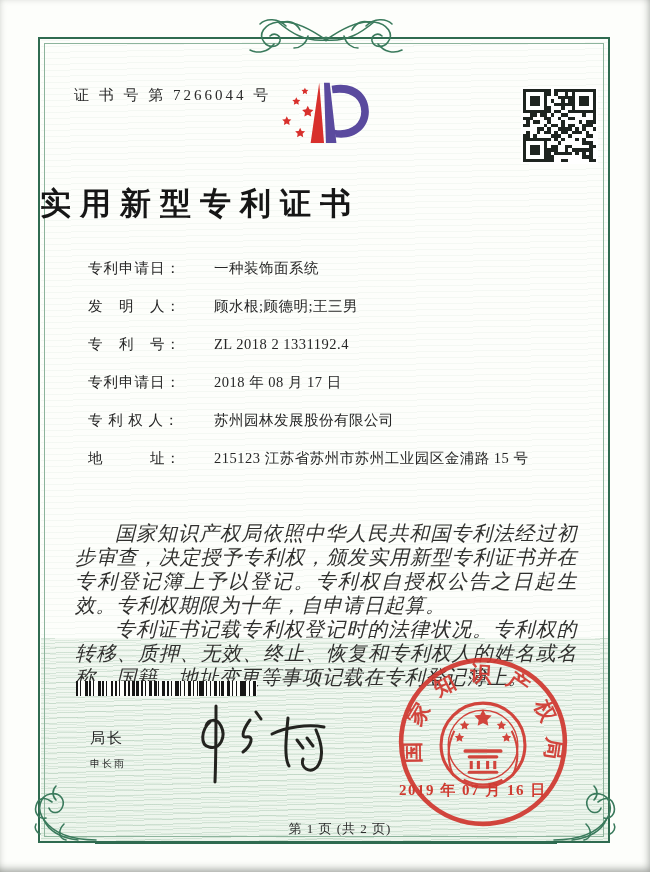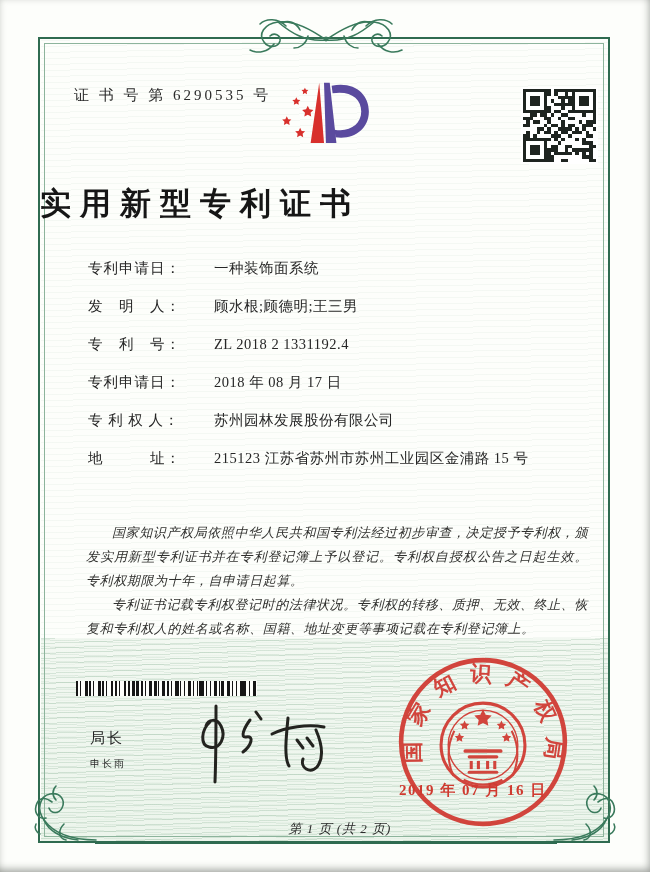--- a/index.html
+++ b/index.html
@@ -54,42 +54,42 @@
   .field-row{
     position:absolute; left:88px; width:500px; font-size:14.5px;
     color:#262626; line-height:20px; white-space:nowrap;
   }
   .field-label{display:inline-block; width:126px; white-space:pre; letter-spacing:1px;}
   .field-value{letter-spacing:.5px;}
   .grant-pair2{position:absolute; left:240px; top:0;}
   .grant-pair2 .field-label{width:auto; margin-right:8px;}
   .body-text{
     position:absolute; left:75px; top:521px; width:502px;
-    font-size:13px; line-height:24px; color:#30302e;
-    text-align:justify; font-style:italic; letter-spacing:.6px;margin-left:11px;
+    font-size:20px; line-height:24px; color:#30302e;
+    text-align:justify; font-style:italic; letter-spacing:.6px;
   }
   .body-text p{margin:0; text-indent:2em;}
   .barcode{
     position:absolute; left:76px; top:681px; width:181px; height:15px;
     background:
       repeating-linear-gradient(90deg, rgba(20,20,20,0) 0 13px, #161616 13px 15px, rgba(20,20,20,0) 15px 22px),
       repeating-linear-gradient(90deg, #161616 0 1.5px, rgba(0,0,0,0) 1.5px 4px, #161616 4px 5px, rgba(0,0,0,0) 5px 8.5px, #161616 8.5px 11.5px, rgba(0,0,0,0) 11.5px 13px);
     background-color:#fdfefb;
   }
   .director-title{position:absolute; left:90px; top:729px; font-size:15px; letter-spacing:2px; color:#242424;}
   .director-name{position:absolute; left:90px; top:757px; font-size:10px; letter-spacing:2px; color:#242424;}
   .signature{position:absolute; left:188px; top:700px;}
   .seal{position:absolute; left:396px; top:655px; opacity:.93;}
   .seal-date{
     position:absolute; left:399px; top:781px; font-size:15px;
     color:#cf3a30; letter-spacing:1.5px; font-weight:600; white-space:nowrap;
   }
   .footer{
     position:absolute; left:40px; top:820px; width:600px; text-align:center;
-    font-size:13px; color:#2c2c2c; letter-spacing:1px;font-style:italic;
+    font-size:13px; color:#2c2c2c; letter-spacing:1px;
   }
 </style>
 </head>
 <body>
 
 <div class="page">
 
   <div class="waves"></div>
   <div class="waves-bottom"></div>
 
@@ -126,21 +126,21 @@
     <g fill="none" stroke="#3a7a5c" stroke-width="1.6" stroke-linecap="round" transform="translate(70,0) scale(-1,1)">
       <path d="M66,62 C44,62 24,56 14,42 C6,31 10,18 20,16 C30,14 36,22 32,30 C29,36 21,36 19,30"></path>
       <path d="M14,42 C18,52 30,60 48,62"></path>
       <path d="M22,24 c-8,-6 -14,-4 -16,4 c-2,8 4,14 10,12"></path>
       <path d="M34,46 c-6,6 -6,14 2,16"></path>
       <path d="M10,56 c-4,-2 -6,-6 -4,-10"></path>
       <path d="M26,8 c-4,4 -4,10 0,14"></path>
     </g>
   </svg>
 
-  <div class="cert-no">证 书 号 第 6290535 号</div>
+  <div class="cert-no">证 书 号 第 7266044 号</div>
 
   <svg class="logo" width="96" height="84" viewBox="0 0 100 88">
     <g fill="#d8302c">
       <path d="M30,8 l1.1,2.3 2.5,.3 -1.8,1.8 .4,2.5 -2.2,-1.2 -2.2,1.2 .4,-2.5 -1.8,-1.8 2.5,-.3 Z"></path>
       <path d="M21,18 l1.3,2.6 2.9,.4 -2.1,2 .5,2.9 -2.6,-1.4 -2.6,1.4 .5,-2.9 -2.1,-2 2.9,-.4 Z"></path>
       <path d="M33,27 l1.8,3.7 4.1,.6 -3,2.9 .7,4.1 -3.6,-1.9 -3.6,1.9 .7,-4.1 -3,-2.9 4.1,-.6 Z"></path>
       <path d="M11,38 l1.5,3 3.3,.5 -2.4,2.3 .6,3.3 -3,-1.6 -3,1.6 .6,-3.3 -2.4,-2.3 3.3,-.5 Z"></path>
       <path d="M25,50 l1.6,3.3 3.6,.5 -2.6,2.5 .6,3.6 -3.2,-1.7 -3.2,1.7 .6,-3.6 -2.6,-2.5 3.6,-.5 Z"></path>
       <polygon points="45,3 50,66 36,66"></polygon>
     </g>

